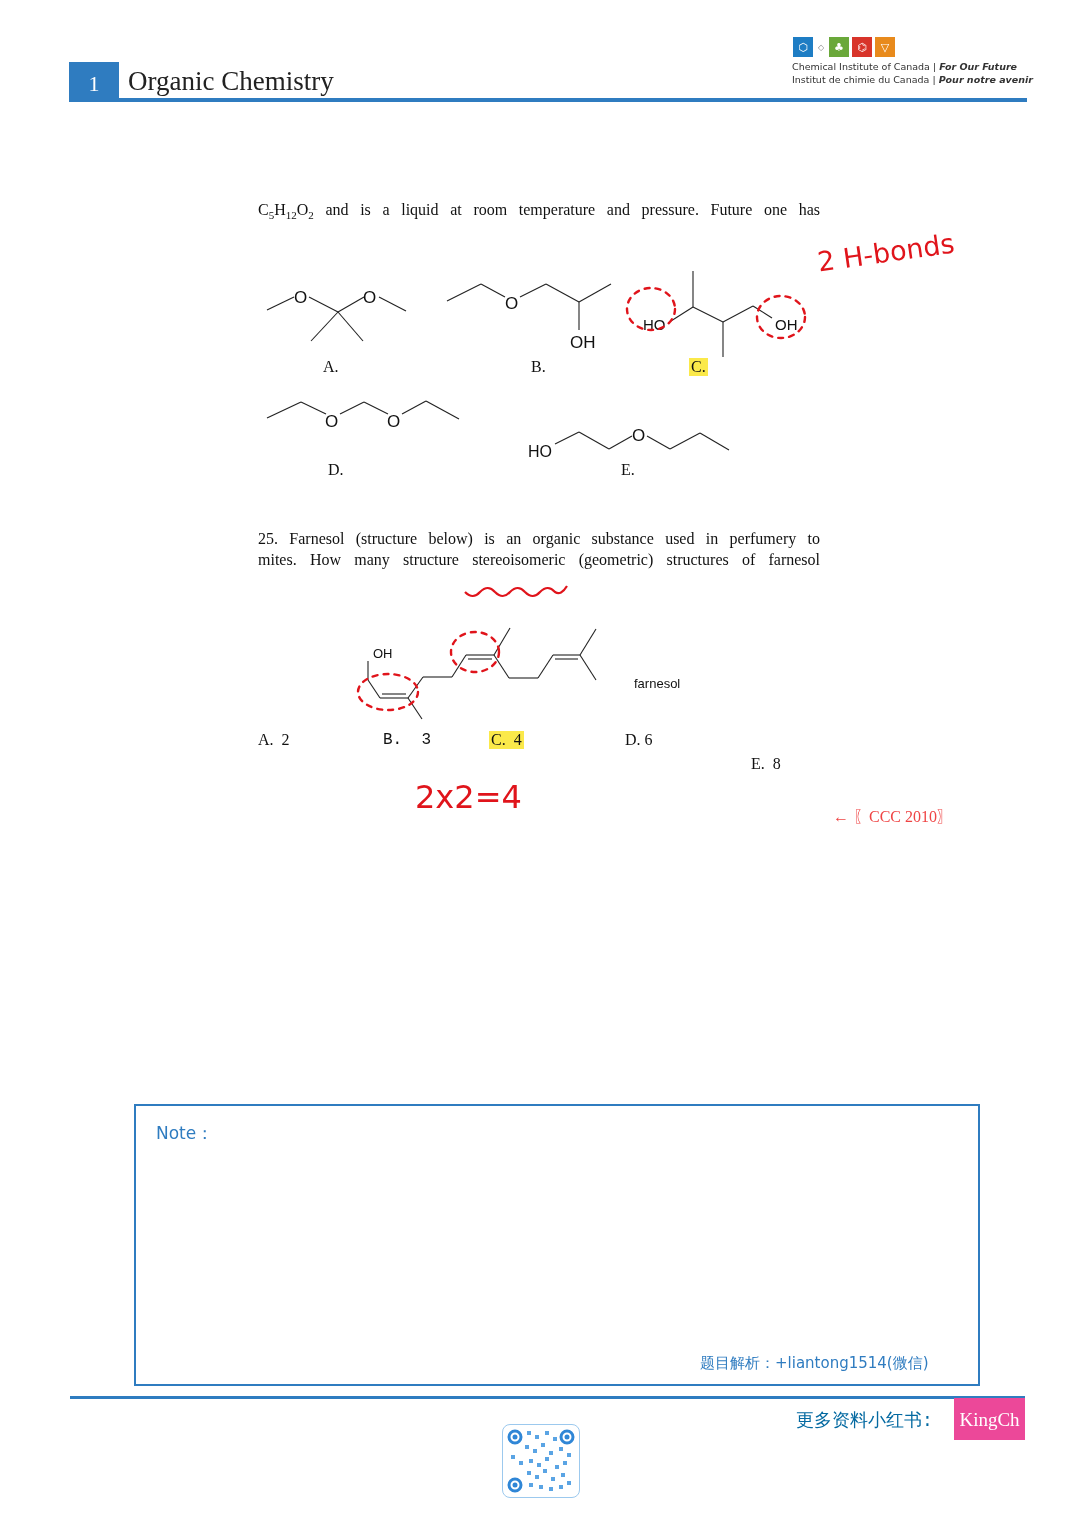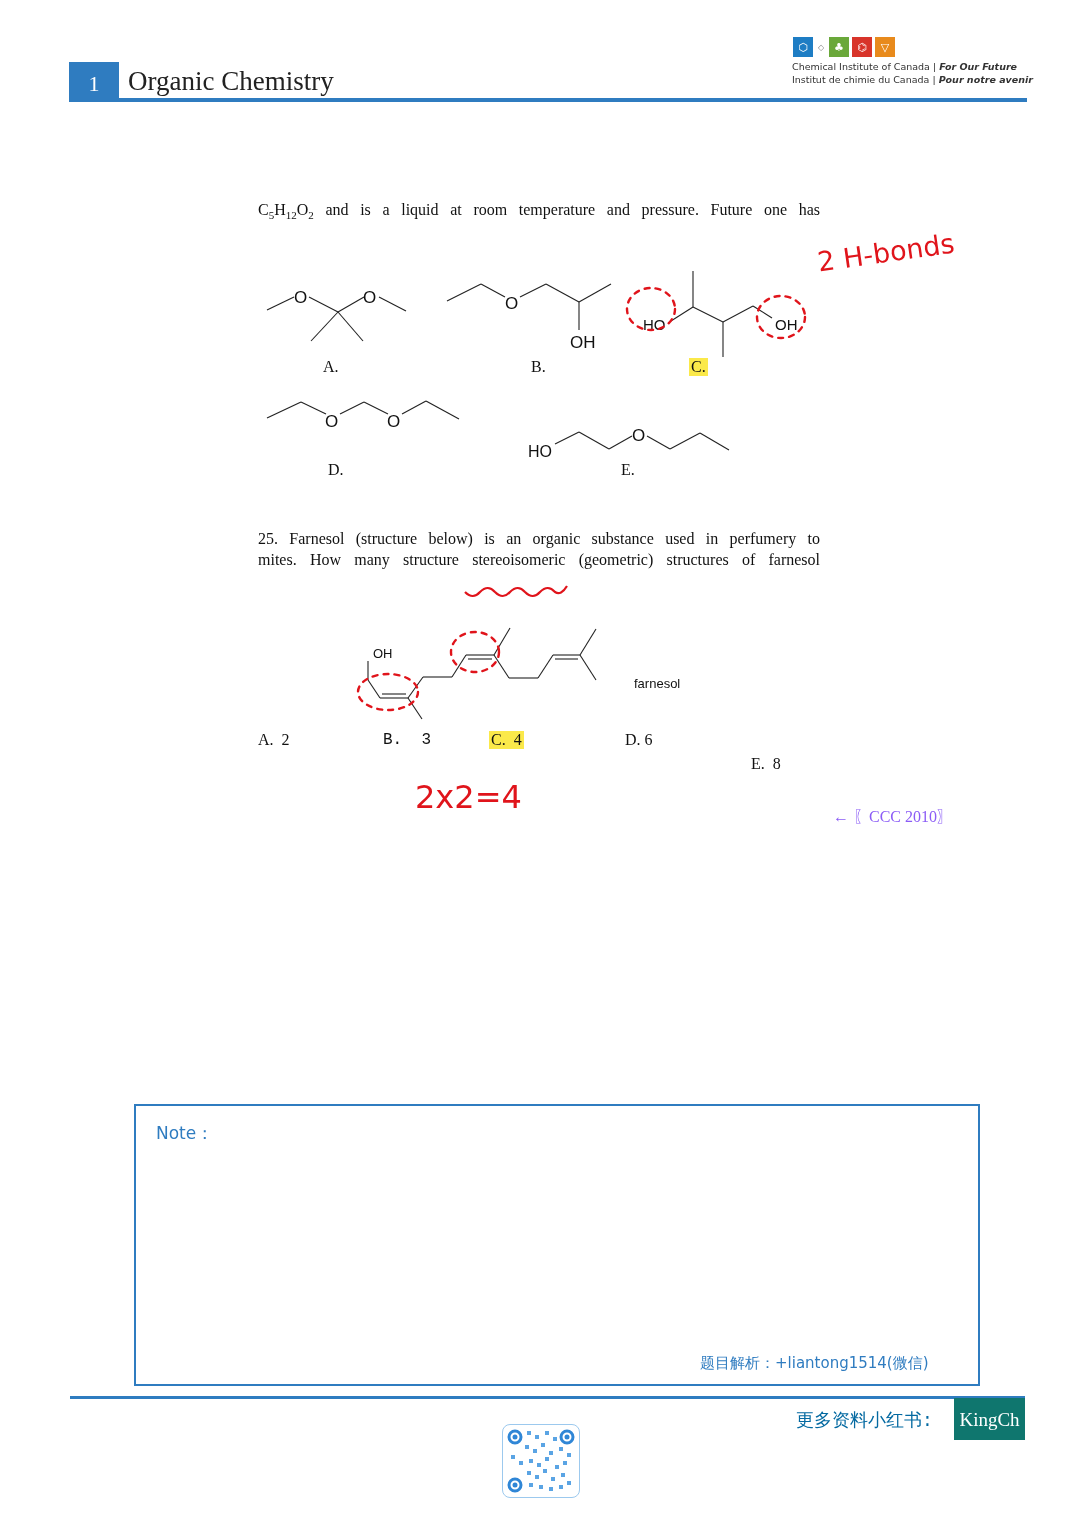--- a/index.html
+++ b/index.html
@@ -11,28 +11,28 @@
   .logos{left:793px;top:37px;height:20px;display:flex;align-items:center;gap:3px;}
   .logo{width:20px;height:20px;display:flex;align-items:center;justify-content:center;color:#fff;font-size:11px;font-family:"DejaVu Sans",sans-serif;}
   .logo-dot{width:10px;font-size:8px;color:#888;text-align:center;}
   .cic-l1,.cic-l2{left:792px;font-family:"DejaVu Sans",sans-serif;font-size:9.5px;color:#333;white-space:nowrap;}
   .cic-l1{top:61px;} .cic-l2{top:74px;}
   .cic-l1 b,.cic-l2 b{font-style:italic;}
   .qtext{left:258px;width:562px;font-size:16px;line-height:22px;text-align:justify;}
   .qtext sub{font-size:11px;}
   .lbl{font-size:16px;}
   .hl{background:#fbe94a;padding:0 2px;}
-  .red{color:#8b5cf6;}
+  .red{color:#ef4444;}
   .hand{font-family:"DejaVu Sans",sans-serif;color:#e0141b;font-weight:normal;}
   .note-box{left:134px;top:1104px;width:846px;height:282px;border:2px solid #2f7cc0;box-sizing:border-box;}
   .note-lbl{left:156px;top:1122px;font-family:"DejaVu Sans",sans-serif;color:#2f7cc0;font-size:17px;}
   .note-foot{left:700px;top:1354px;font-family:"DejaVu Sans",sans-serif;color:#2f7cc0;font-size:15px;white-space:nowrap;}
   .foot-rule{left:70px;top:1396px;width:955px;height:3px;background:#2f7cc0;}
   .foot-text{left:796px;top:1408px;font-family:Liberation Mono, monospace;font-size:18px;color:#0369a1;white-space:nowrap;}
-  .foot-brand{left:954px;top:1398px;width:71px;height:42px;background:#0f766e;color:#fff;font-size:19px;text-align:center;line-height:44px;}
+  .foot-brand{left:954px;top:1398px;width:71px;height:42px;background:#ec4899;color:#fff;font-size:19px;text-align:center;line-height:44px;}
   .qr{left:502px;top:1424px;width:76px;height:72px;border:1.5px solid #9cc9ee;border-radius:8px;}
   svg text{font-family:"Liberation Sans",sans-serif;}
 </style>
 </head>
 <body>
 
 <div class="abs hdr-num">1</div>
 <div class="abs hdr-title">Organic Chemistry</div>
 <div class="abs hdr-rule"></div>
 

